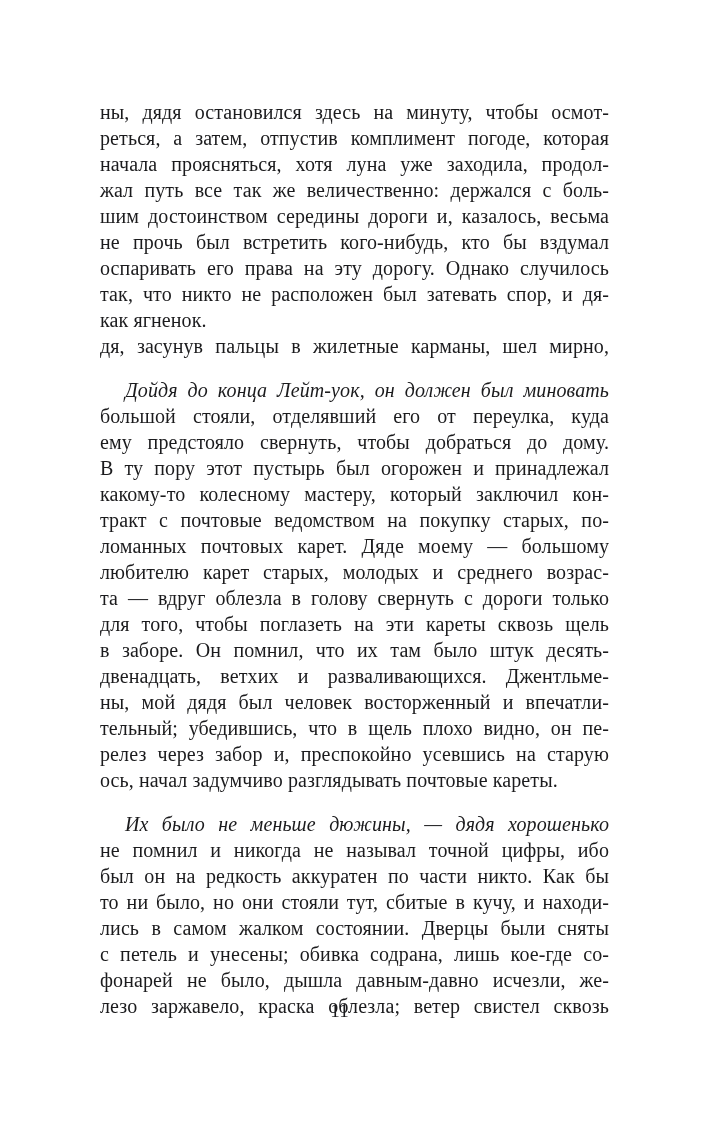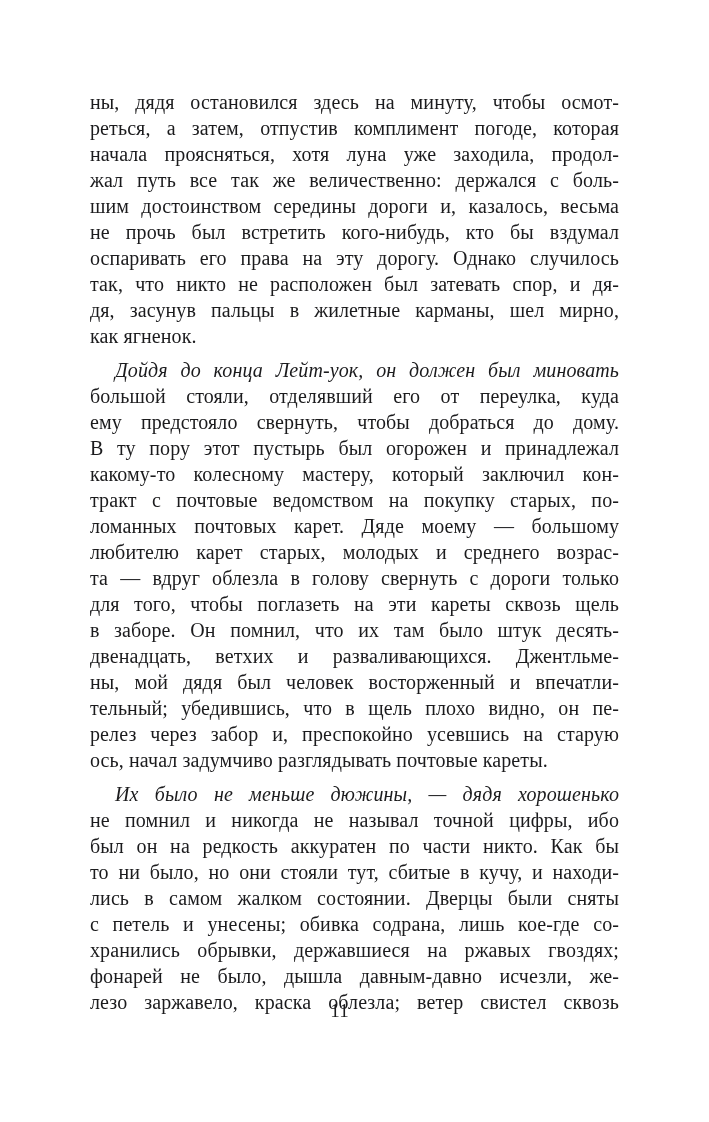--- a/index.html
+++ b/index.html
@@ -20,21 +20,21 @@
     font-family: "Liberation Serif", "DejaVu Serif", serif;
     color: #1b1b1d;
   }
   .text-block {
     position: absolute;
     left: 82px;
     top: 81px;
     width: 545px;
   }
   .paragraph {
-    margin: 8px;
+    margin: 18px;
     padding: 0;
   }
   .line {
     font-size: 20px;
     line-height: 26px;
     text-align: justify;
     text-align-last: justify;
     letter-spacing: 0.1px;
   }
   .line.indent {
@@ -62,22 +62,22 @@
   <div class="text-block">
       <div class="paragraph">
         <div class="line">ны, дядя остановился здесь на минуту, чтобы осмот-</div>
         <div class="line">реться, а затем, отпустив комплимент погоде, которая</div>
         <div class="line">начала проясняться, хотя луна уже заходила, продол-</div>
         <div class="line">жал путь все так же величественно: держался с боль-</div>
         <div class="line">шим достоинством середины дороги и, казалось, весьма</div>
         <div class="line">не прочь был встретить кого-нибудь, кто бы вздумал</div>
         <div class="line">оспаривать его права на эту дорогу. Однако случилось</div>
         <div class="line">так, что никто не расположен был затевать спор, и дя-</div>
+        <div class="line noj">как ягненок.</div>
         <div class="line">дя, засунув пальцы в жилетные карманы, шел мирно,</div>
-        <div class="line noj">как ягненок.</div>
       </div>
       <div class="paragraph">
         <div class="line indent">Дойдя до конца Лейт-уок, он должен был миновать</div>
         <div class="line">большой стояли, отделявший его от переулка, куда</div>
         <div class="line">ему предстояло свернуть, чтобы добраться до дому.</div>
         <div class="line">В ту пору этот пустырь был огорожен и принадлежал</div>
         <div class="line">какому-то колесному мастеру, который заключил кон-</div>
         <div class="line">тракт с почтовые ведомством на покупку старых, по-</div>
         <div class="line">ломанных почтовых карет. Дяде моему — большому</div>
         <div class="line">любителю карет старых, молодых и среднего возрас-</div>
@@ -90,19 +90,18 @@
         <div class="line">релез через забор и, преспокойно усевшись на старую</div>
         <div class="line noj">ось, начал задумчиво разглядывать почтовые кареты.</div>
       </div>
       <div class="paragraph">
         <div class="line indent">Их было не меньше дюжины, — дядя хорошенько</div>
         <div class="line">не помнил и никогда не называл точной цифры, ибо</div>
         <div class="line">был он на редкость аккуратен по части никто. Как бы</div>
         <div class="line">то ни было, но они стояли тут, сбитые в кучу, и находи-</div>
         <div class="line">лись в самом жалком состоянии. Дверцы были сняты</div>
         <div class="line">с петель и унесены; обивка содрана, лишь кое-где со-</div>
-        <div class="line">хранились обрывки, державшиеся на ржавых гвоздях;</div>
         <div class="line">фонарей не было, дышла давным-давно исчезли, же-</div>
         <div class="line">лезо заржавело, краска облезла; ветер свистел сквозь</div>
       </div>
     </div>
   <div class="page-number">11</div>
 </div>
 
 </body></html>

